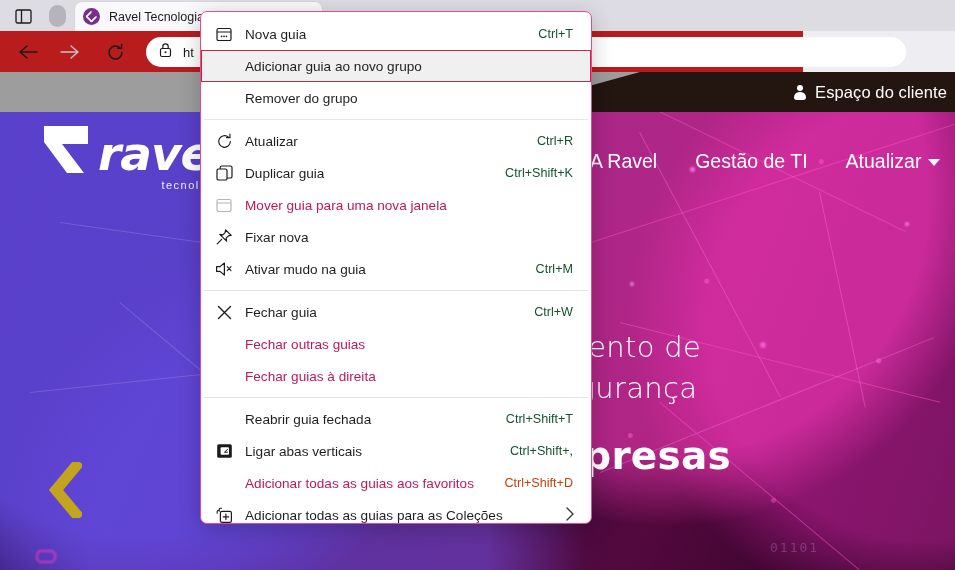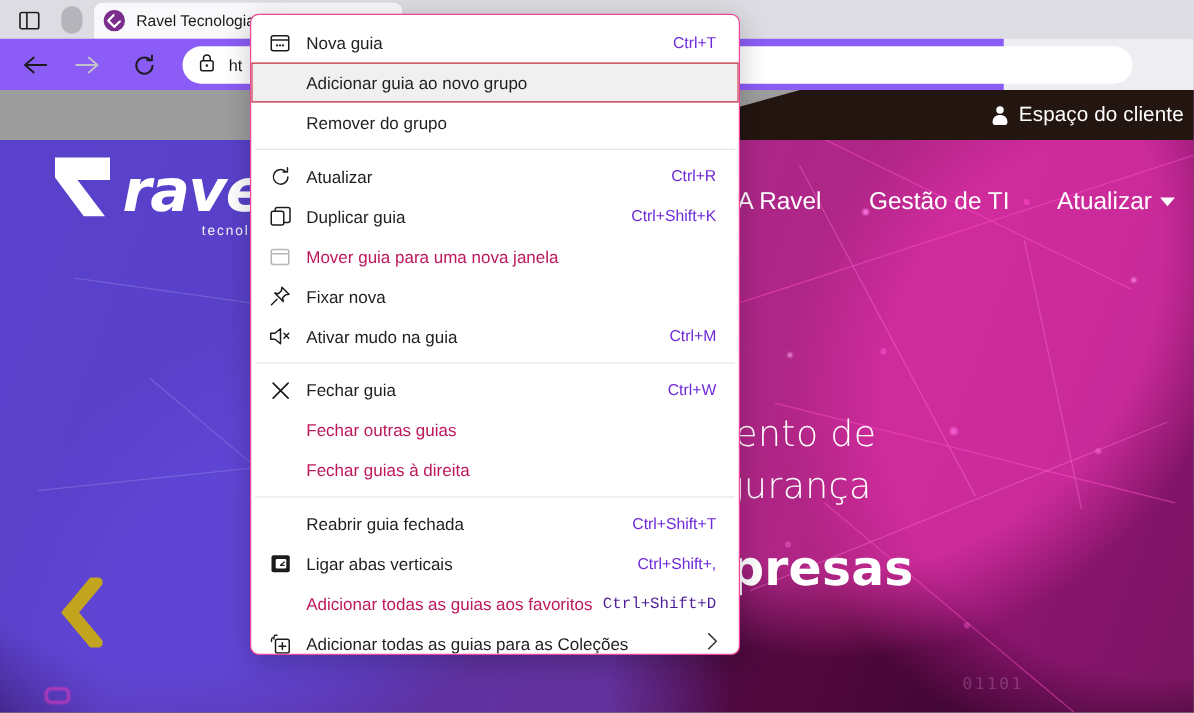--- a/index.html
+++ b/index.html
@@ -76,39 +76,39 @@
   .tab-pill{position:absolute;left:49px;top:5px;width:17px;height:22px;background:#b4b4ba;border-radius:9px;}
   .tab{position:absolute;left:75px;top:2px;width:247px;height:29px;background:#f9f9fb;border-radius:7px 7px 0 0;
        display:flex;align-items:center;padding:0 8px;box-sizing:border-box;box-shadow:0 0 0 .5px rgba(0,0,0,.06);}
   .tab-favicon{width:17px;height:17px;border-radius:50%;background:#7b2d8e;margin-right:9px;flex:0 0 auto;position:relative;}
   .tab-favicon::after{content:"";position:absolute;left:4px;top:4px;width:9px;height:9px;
      border:2px solid #fff;border-radius:2px;transform:rotate(45deg);box-sizing:border-box;border-top-color:transparent;}
   .tab-title{font-size:12.5px;color:#1b1b1b;white-space:nowrap;overflow:hidden;}
   .tab-close{position:absolute;right:6px;top:7px;width:15px;height:15px;color:#555;font-size:11px;
      display:flex;align-items:center;justify-content:center;}
 
-  .toolbar{position:absolute;left:0;top:31px;width:803px;height:41px;background:#8b5cf6;}
+  .toolbar{position:absolute;left:0;top:31px;width:803px;height:41px;background:#b91c1c;}
   .tb-btn{position:absolute;top:7px;width:28px;height:28px;display:flex;align-items:center;justify-content:center;border-radius:4px;}
   .omnibox{position:absolute;left:146px;top:6px;width:760px;height:30px;background:#fff;border-radius:15px;
      display:flex;align-items:center;padding:0 12px;box-sizing:border-box;gap:10px;overflow:hidden;}
   .omnibox-text{font-size:13px;color:#1b1b1b;white-space:nowrap;}
 
   
   .ctxmenu{
     position:absolute;left:200px;top:11px;width:392px;height:513px;
     background:#ffffff;border:1px solid #ec4899;border-radius:7px;
     box-shadow:0 5px 22px rgba(0,0,0,.22);
     box-sizing:border-box;padding:6px 0 6px 0;overflow:hidden;
   }
   .mi{position:relative;height:32px;display:flex;align-items:center;padding-left:10px;box-sizing:border-box;}
   .mi .ico{width:26px;height:22px;flex:0 0 26px;display:flex;align-items:center;justify-content:center;margin-right:8px;}
   .mi .lbl{font-size:13.6px;color:#1f1f1f;white-space:nowrap;}
   .mi.disabled .lbl{color:#be185d;}
-  .mi .acc{position:absolute;right:18px;font-size:12.6px;color:#6d28d9;white-space:nowrap;}
-  .mi.disabled .acc{color:#4c1d95;font-family:Liberation Mono, monospace;}
+  .mi .acc{position:absolute;right:18px;font-size:12.6px;color:#14532d;white-space:nowrap;}
+  .mi.disabled .acc{color:#c2410c;}
   .mi.sel{background:#f0f0f0;outline:1.6px solid #c42b3c;outline-offset:-1px;text-align:right;}
   .mi .chev{position:absolute;right:16px;color:#444;font-size:16px;line-height:1;}
   .sep{height:1px;background:#e6e6e6;margin:5px 3px;}
   .spacer-top{height:0px;}
   svg{shape-rendering:geometricPrecision;}
 </style>
 </head>
 <body>
 
 <div id="root">

